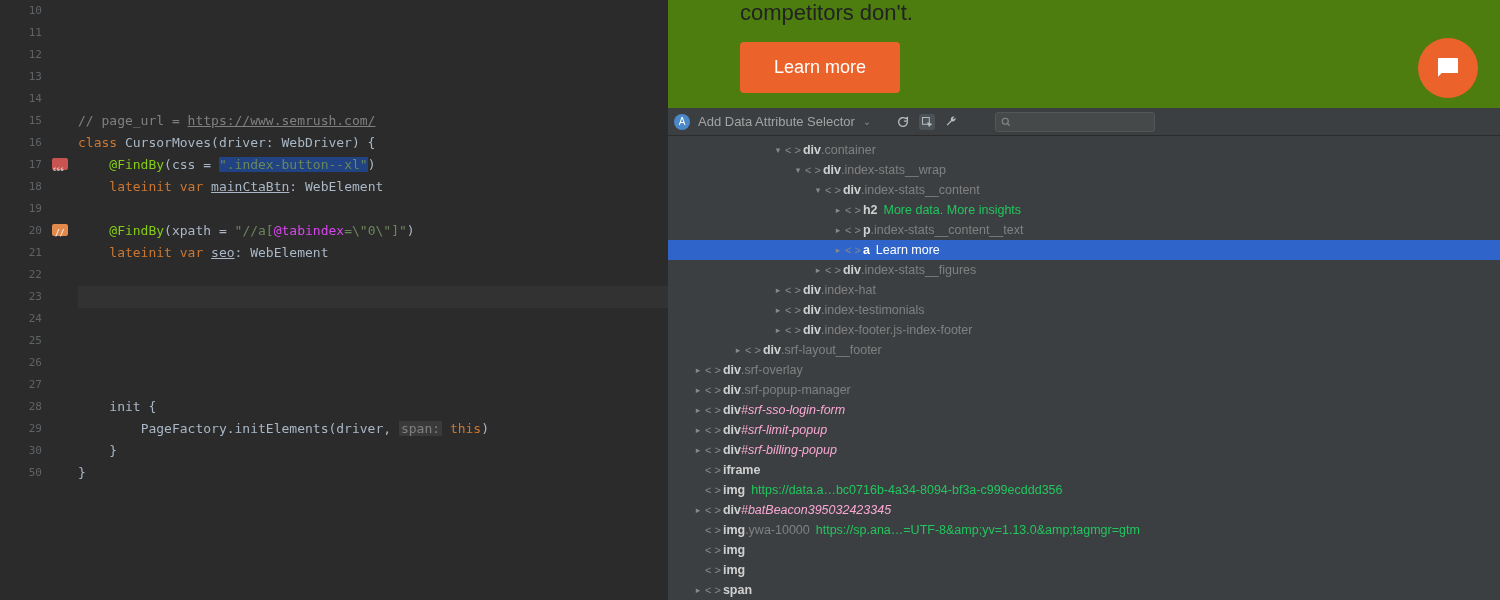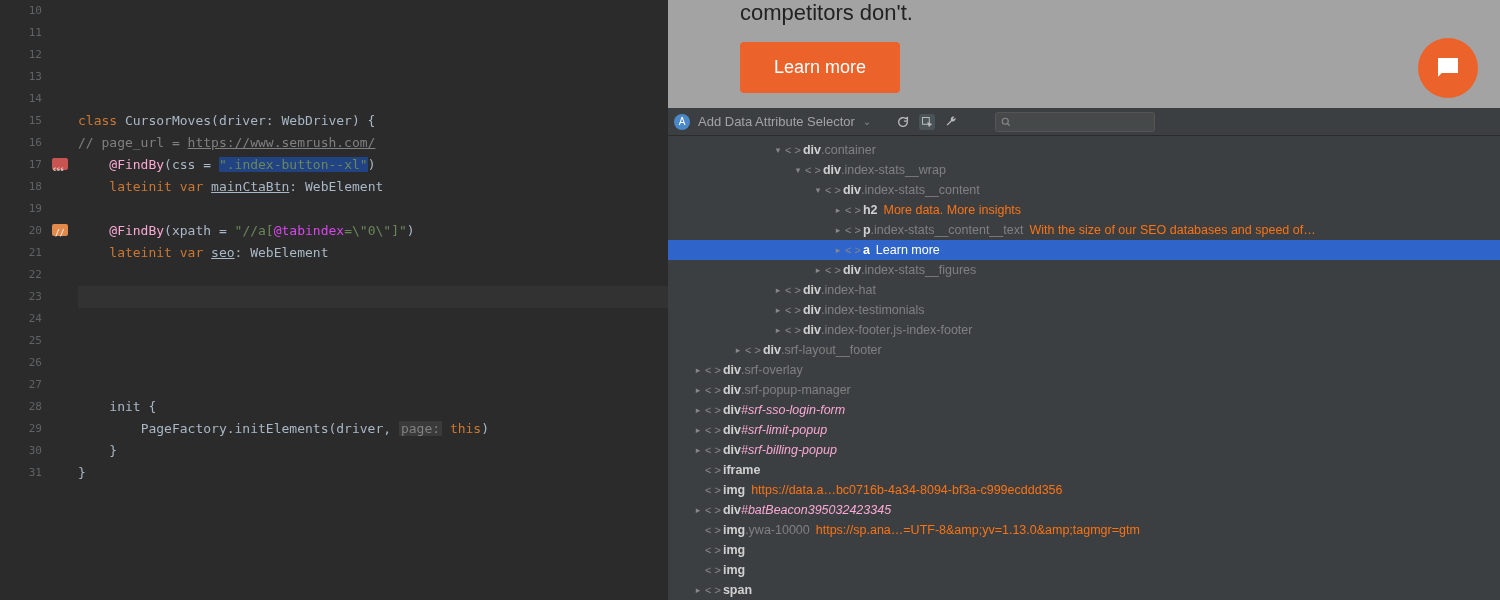--- a/index.html
+++ b/index.html
@@ -42,38 +42,38 @@
 .ic-xp::after { content: "//"; font-size: 8px; color: #fff; position: absolute; left: 3px; top: -1px; }
 .code {
   flex: 1;
   padding-left: 8px;
   position: relative;
 }
 .cline { height: 22px; white-space: pre; }
 .hl-line { background: #323232; }
 .c-comment { color: #808080; }
 .c-kw { color: #cc7832; }
-.c-ann { color: #f9a8d4; }
+.c-ann { color: #84cc16; }
 .c-str { color: #6a8759; }
 .c-attr { color: #d946ef; }
 .c-param { color: #808080; background: #3a3a3a; padding: 0 2px; }
 .c-this { color: #cc7832; }
 .c-txt { color: #a9b7c6; }
 .underline { text-decoration: underline; }
 .sel-bg { background: #214283; }
 
 .right-pane {
   width: 832px;
   height: 600px;
   display: flex;
   flex-direction: column;
 }
 .website {
   height: 120px;
-  background: #a3a3a3;
+  background: #4d7c0f;
   position: relative;
   font-family: -apple-system, Helvetica, Arial, sans-serif;
 }
 .web-text {
   position: absolute;
   left: 72px;
   top: 0;
   color: #222;
   font-size: 22px;
 }
@@ -144,21 +144,21 @@
 .node { height: 20px; display: flex; align-items: center; white-space: nowrap; }
 .node.selected { background: #2f65ca; color: #fff; }
 .node.selected .n-cls, .node.selected .n-sep, .node.selected .n-txt { color: #fff; }
 .arrow { width: 10px; text-align: center; color: #888; font-size: 9px; margin-right: 2px; }
 .arrow.down::before { content: "▾"; }
 .arrow.right::before { content: "▸"; }
 .brackets { color: #888; margin-right: 2px; font-size: 11px; }
 .n-tag { color: #d0d0d0; font-weight: bold; }
 .n-cls { color: #808080; }
 .n-id { color: #f9a8d4; font-style: italic; }
-.n-txt { color: #f97316; margin-left: 6px; }
+.n-txt { color: #22c55e; margin-left: 6px; }
 .node.selected .n-tag { color: #fff; }
 .spacer { flex-shrink: 0; }
 </style>
 </head>
 <body>
 
 <div class="editor-pane">
   <div class="gutter" id="gutter">
       <div class="ln">10</div>
       <div class="ln">11</div>
@@ -174,47 +174,47 @@
       <div class="ln">21</div>
       <div class="ln">22</div>
       <div class="ln">23</div>
       <div class="ln">24</div>
       <div class="ln">25</div>
       <div class="ln">26</div>
       <div class="ln">27</div>
       <div class="ln">28</div>
       <div class="ln">29</div>
       <div class="ln">30</div>
-      <div class="ln">31</div>
+      <div class="ln">50</div>
     </div>
   <div class="icon-col">
     <div class="ic ic-css"></div>
     <div class="ic ic-xp"></div>
   </div>
   <div class="code">
     <div class="cline"></div>
     <div class="cline"></div>
     <div class="cline"></div>
     <div class="cline"></div>
     <div class="cline"></div>
+    <div class="cline"><span class="c-comment"><span>// page_url = </span><span class="underline">https://www.semrush.com/</span></span></div>
     <div class="cline"><span class="c-kw">class</span> <span class="c-txt">CursorMoves</span><span class="c-txt">(driver: WebDriver) {</span></div>
-    <div class="cline"><span class="c-comment"><span>// page_url = </span><span class="underline">https://www.semrush.com/</span></span></div>
     <div class="cline">    <span class="c-ann">@FindBy</span><span class="c-txt">(css = </span><span class="c-str sel-bg">".index-button--xl"</span><span class="c-txt">)</span></div>
     <div class="cline">    <span class="c-kw">lateinit</span> <span class="c-kw">var</span> <span class="c-txt underline">mainCtaBtn</span><span class="c-txt">: WebElement</span></div>
     <div class="cline"></div>
     <div class="cline">    <span class="c-ann">@FindBy</span><span class="c-txt">(xpath = </span><span class="c-str">"//a[</span><span class="c-attr">@tabindex</span><span class="c-str">=</span><span class="c-str">\"0\"</span><span class="c-str">]"</span><span class="c-txt">)</span></div>
     <div class="cline">    <span class="c-kw">lateinit</span> <span class="c-kw">var</span> <span class="c-txt underline">seo</span><span class="c-txt">: WebElement</span></div>
     <div class="cline"></div>
     <div class="cline hl-line"></div>
     <div class="cline"></div>
     <div class="cline"></div>
     <div class="cline"></div>
     <div class="cline"></div>
     <div class="cline">    <span class="c-txt">init {</span></div>
-    <div class="cline">        <span class="c-txt">PageFactory.initElements(driver, </span><span class="c-param">page:</span> <span class="c-this">this</span><span class="c-txt">)</span></div>
+    <div class="cline">        <span class="c-txt">PageFactory.initElements(driver, </span><span class="c-param">span:</span> <span class="c-this">this</span><span class="c-txt">)</span></div>
     <div class="cline">    <span class="c-txt">}</span></div>
     <div class="cline"><span class="c-txt">}</span></div>
   </div>
 </div>
 
 <div class="right-pane">
   <div class="website">
     <div class="web-text">competitors don't.</div>
     <div class="web-btn">Learn more</div>
     <div class="chat-bubble">
@@ -282,21 +282,20 @@
           <span class="brackets">&lt; &gt;</span>
           <span class="n-tag">h2</span>
           <span class="n-txt">More data. More insights</span>
         </div>
         <div class="node">
           <span class="spacer" style="width: 165px;"></span>
           <span class="arrow right"></span>
           <span class="brackets">&lt; &gt;</span>
           <span class="n-tag">p</span>
           <span class="n-cls">.index-stats__content__text</span>
-          <span class="n-txt">With the size of our SEO databases and speed of…</span>
         </div>
         <div class="node selected">
           <span class="spacer" style="width: 165px;"></span>
           <span class="arrow right"></span>
           <span class="brackets">&lt; &gt;</span>
           <span class="n-tag">a</span>
           <span class="n-txt">Learn more</span>
         </div>
         <div class="node">
           <span class="spacer" style="width: 145px;"></span>

